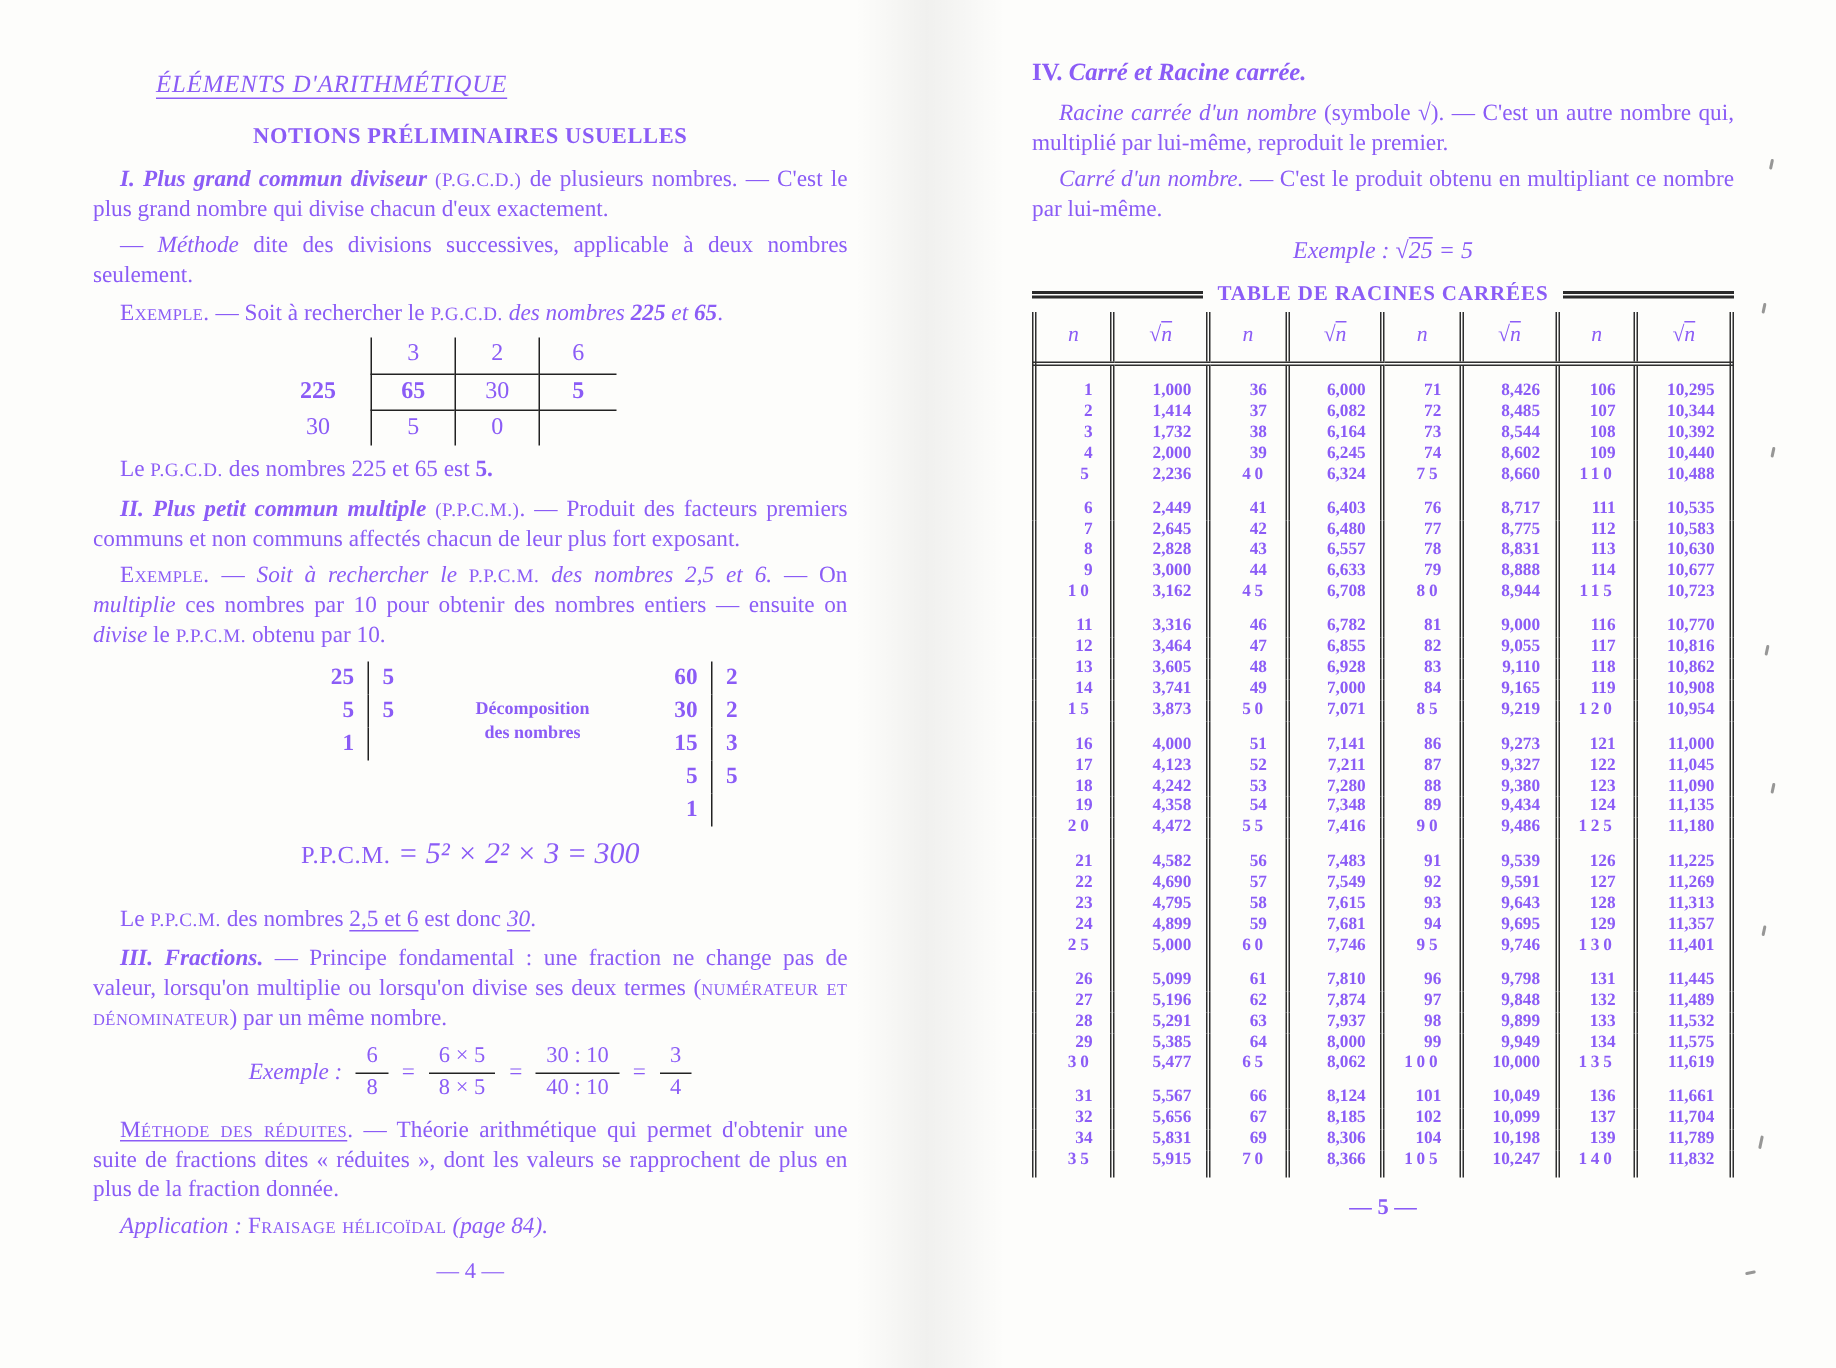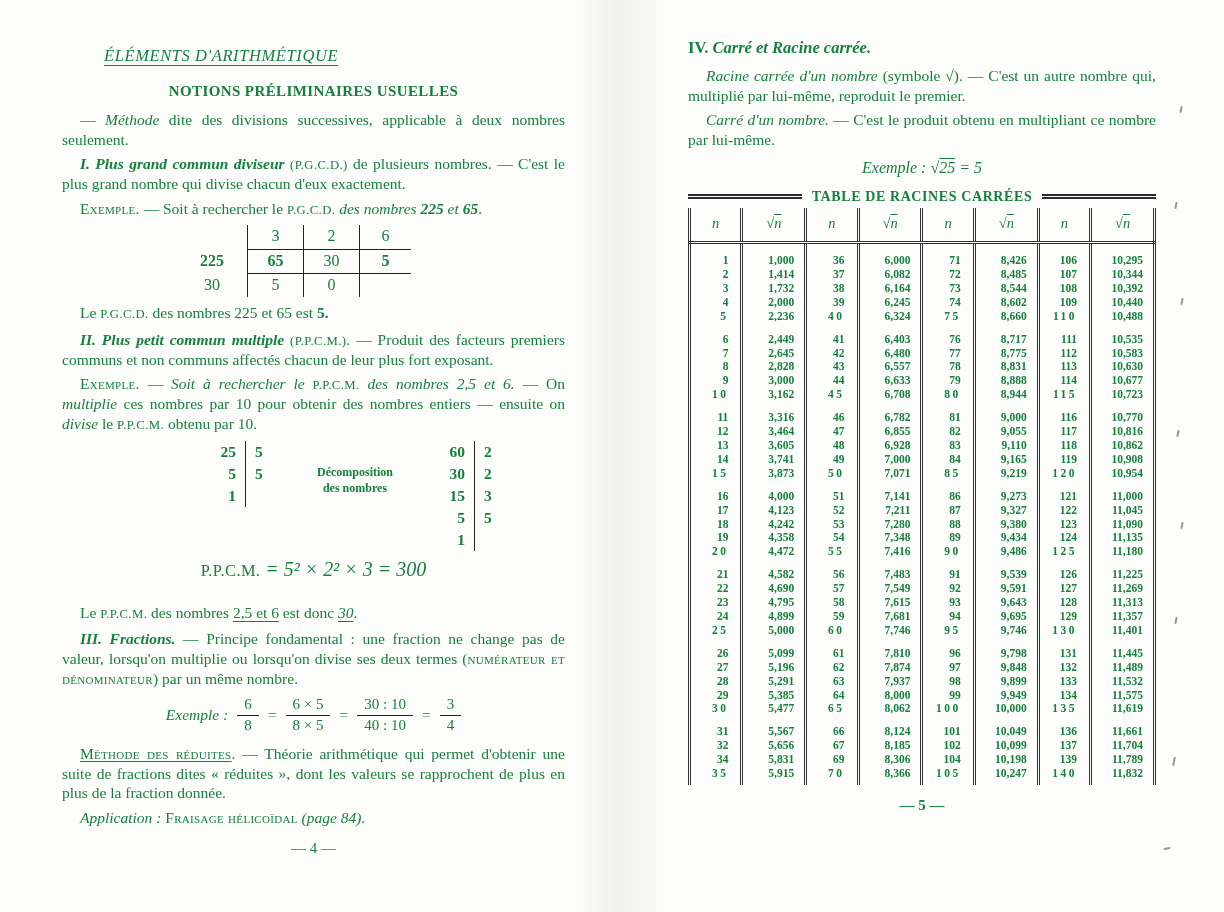--- a/index.html
+++ b/index.html
@@ -1,20 +1,20 @@
 <!DOCTYPE html>
 <html><head>
 <meta charset="utf-8">
 <style>
   html,body { margin:0; padding:0; background:#f4f4f1; }
   .canvas {
     position:relative; width:1224px; height:912px; margin:0 auto;
     background:#fdfdfb; overflow:hidden;
     font-family:"Liberation Serif","DejaVu Serif",serif;
-    color:#15803d;
+    color:#8b5cf6;
   }
   .gutter {
     position:absolute; left:570px; top:0; width:100px; height:912px;
     background:linear-gradient(90deg, rgba(0,0,0,0) 0%, rgba(0,0,0,0.05) 48%, rgba(0,0,0,0) 100%);
   }
   .speck { position:absolute; width:2px; height:7px; background:#7d7d7d; border-radius:1px; transform:rotate(12deg); opacity:.8; }
   .s1{left:610px;top:106px;} .s2{left:605px;top:202px;} .s3{left:611px;top:298px;}
   .s4{left:607px;top:430px;} .s5{left:611px;top:522px;} .s6{left:605px;top:617px;}
   .s7{left:603px;top:757px;height:9px;} .s8{left:596px;top:845px;transform:rotate(80deg);}
 
@@ -104,22 +104,22 @@
     <span class="speck s6"></span>
     <span class="speck s7"></span>
     <span class="speck s8"></span>
   </div>
 
   <div class="page left-page">
 
     <div class="lp-title">ÉLÉMENTS D'ARITHMÉTIQUE</div>
     <div class="lp-subtitle">NOTIONS PRÉLIMINAIRES USUELLES</div>
 
+    <p class="para"><span class="bi">I. Plus grand commun diviseur </span><span class="ab">(P.G.C.D.)</span><span> de plusieurs nombres. — C'est le plus grand nombre qui divise chacun d'eux exactement.</span></p>
     <p class="para"><span>— </span><span class="it">Méthode</span><span> dite des divisions successives, applicable à deux nombres seulement.</span></p>
-    <p class="para"><span class="bi">I. Plus grand commun diviseur </span><span class="ab">(P.G.C.D.)</span><span> de plusieurs nombres. — C'est le plus grand nombre qui divise chacun d'eux exactement.</span></p>
     <p class="para"><span class="sc">Exemple.</span><span> — Soit à rechercher le </span><span class="ab">P.G.C.D.</span><span class="it"> des nombres </span><span class="bi">225</span><span class="it"> et </span><span class="bi">65</span><span>.</span></p>
 
     <div class="pgcd">
       <div class="cell"></div>
       <div class="cell vl bb">3</div>
       <div class="cell vl bb">2</div>
       <div class="cell vl bb">6</div>
 
       <div class="cell bd">225</div>
       <div class="cell vl bb bd">65</div>

